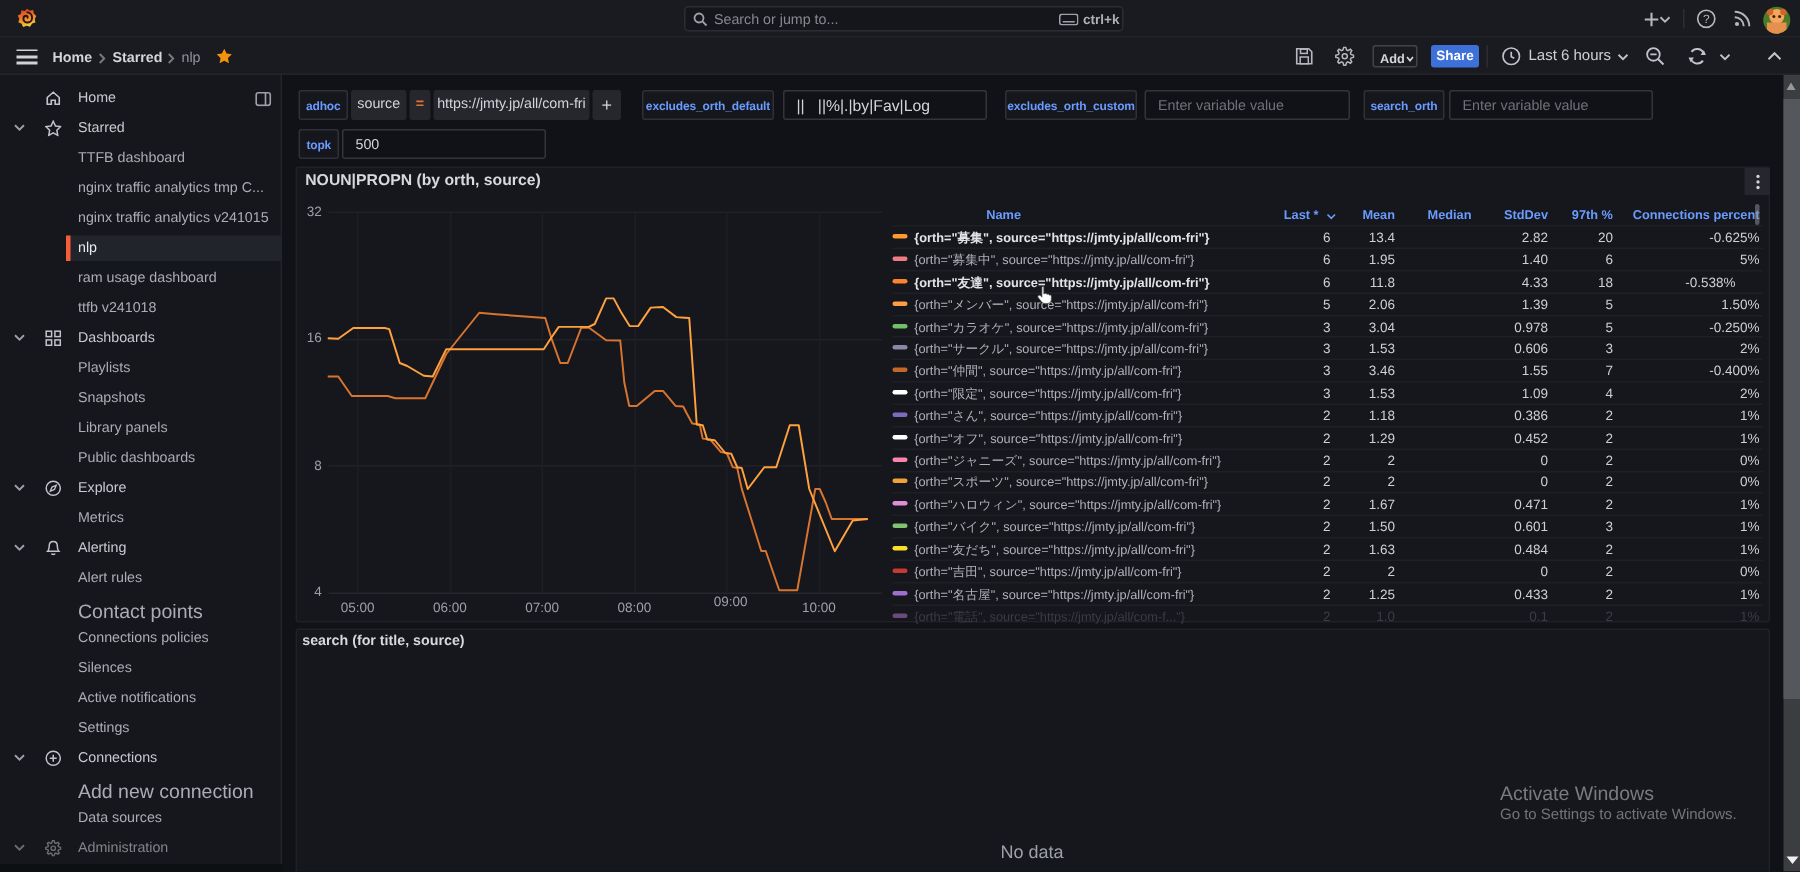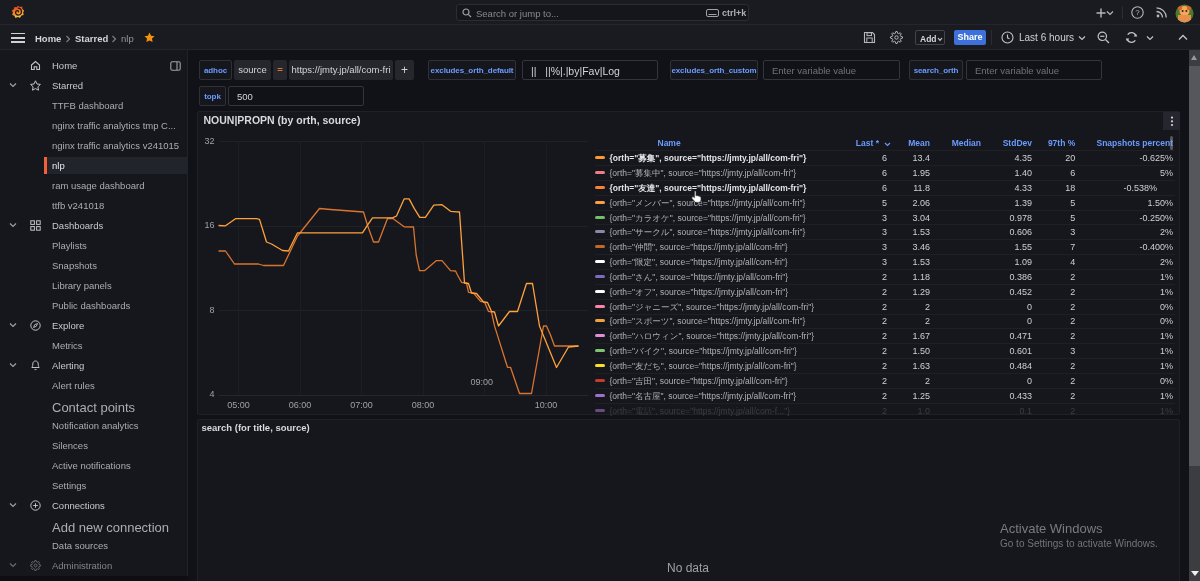--- a/index.html
+++ b/index.html
@@ -209,21 +209,21 @@
   <svg class="abs" style="left:9px; top:362px;" width="8" height="6" viewBox="0 0 8 6">
       <polyline points="1,1.5 4,4.5 7,1.5" fill="none" stroke="#9fa1a8" stroke-width="1.2"></polyline>
     </svg>
   <svg class="abs" style="left:30px; top:359.5px;" width="11" height="11" viewBox="0 0 11 11">
       <path d="M5.5 1 C3.8 1 2.8 2.3 2.8 4 C2.8 6.5 1.8 7.5 1.8 7.5 H9.2 C9.2 7.5 8.2 6.5 8.2 4 C8.2 2.3 7.2 1 5.5 1 Z" fill="none" stroke="#c2c3ca" stroke-width="1"></path>
       <path d="M4.3 9 C4.5 9.8 6.5 9.8 6.7 9" fill="none" stroke="#c2c3ca" stroke-width="1"></path>
     </svg>
   <div class="txt" style="left:52px; top:360px; font-size:9.5px; color:#c9cad1;">Alerting</div>
   <div class="txt nav-sub" style="left:52px; top:380px; font-size:9.5px;">Alert rules</div>
   <div class="txt nav-sub" style="left:52px; top:400px; font-size:13px;">Contact points</div>
-  <div class="txt nav-sub" style="left:52px; top:420px; font-size:9.5px;">Notification analytics</div>
+  <div class="txt nav-sub" style="left:52px; top:420px; font-size:9.5px;">Connections policies</div>
   <div class="txt nav-sub" style="left:52px; top:440px; font-size:9.5px;">Silences</div>
   <div class="txt nav-sub" style="left:52px; top:460px; font-size:9.5px;">Active notifications</div>
   <div class="txt nav-sub" style="left:52px; top:480px; font-size:9.5px;">Settings</div>
   <svg class="abs" style="left:9px; top:502px;" width="8" height="6" viewBox="0 0 8 6">
       <polyline points="1,1.5 4,4.5 7,1.5" fill="none" stroke="#9fa1a8" stroke-width="1.2"></polyline>
     </svg>
   <svg class="abs" style="left:30px; top:499.5px;" width="11" height="11" viewBox="0 0 11 11">
       <circle cx="5.5" cy="5.5" r="4.7" fill="none" stroke="#c2c3ca" stroke-width="1"></circle>
       <path d="M3.2 5.5 h4.6 M5.5 3.2 v4.6" stroke="#c2c3ca" stroke-width="1" fill="none"></path>
     </svg>
@@ -273,41 +273,41 @@
   <div class="abs" style="left:484.4px; top:141px; width:1px; height:253.5px; background:#1c1e24;"></div>
   <div class="abs" style="left:545.9px; top:141px; width:1px; height:253.5px; background:#1c1e24;"></div>
   <div class="axis num" style="left:214.5px; top:135.5px;">32</div>
   <div class="axis num" style="left:214.5px; top:220px;">16</div>
   <div class="axis num" style="left:214.5px; top:304.5px;">8</div>
   <div class="axis num" style="left:214.5px; top:389px;">4</div>
   <div class="axis" style="left:224.4px; top:399.5px; width:28px; text-align:center;">05:00</div>
   <div class="axis" style="left:285.9px; top:399.5px; width:28px; text-align:center;">06:00</div>
   <div class="axis" style="left:347.4px; top:399.5px; width:28px; text-align:center;">07:00</div>
   <div class="axis" style="left:408.9px; top:399.5px; width:28px; text-align:center;">08:00</div>
-  <div class="axis" style="left:470.4px; top:377px; width:28px; text-align:left;">09:00</div>
+  <div class="axis" style="left:470.4px; top:396px; width:28px; text-align:right;">09:00</div>
   <div class="axis" style="left:531.9px; top:399.5px; width:28px; text-align:center;">10:00</div>
   <svg class="abs" style="left:196.5px; top:111px;" width="400" height="290" viewBox="0 0 400 290">
       <polyline points="21.5,140.0 28.5,140.0 37.5,153.0 61.5,153.0 66.5,154.5 86.5,154.5 100.5,125.0 122.5,97.5 133.5,98.5 166.5,101.0 170.5,114.2 176.5,131.0 181.5,131.0 190.5,107.5 195.5,107.3 207.1,115.8 216.5,116.0 219.2,144.0 222.5,159.7 227.5,159.7 239.5,149.6 245.0,149.6 253.5,159.7 258.5,160.0 260.5,164.0 264.5,171.3 269.5,172.0 271.5,181.4 276.5,182.0 283.5,190.3 287.5,191.0 291.5,200.4 294.5,201.0 297.5,214.9 310.5,256.3 313.5,256.3 322.5,282.5 334.5,282.5 346.5,215.0 349.5,215.0 353.5,224.0 357.5,235.0 381.5,235.0" fill="none" stroke="#d9742f" stroke-width="1.3" stroke-linejoin="round"></polyline>
       <polyline points="21.5,114.5 28.5,114.8 38.5,107.7 59.5,107.7 62.5,108.4 69.5,131.0 74.5,133.0 85.5,139.5 91.5,140.0 100.5,121.8 165.5,121.8 170.5,114.2 175.5,106.9 195.5,106.9 199.5,105.0 207.1,87.9 212.1,87.9 217.2,97.4 222.8,106.4 228.4,106.4 236.8,94.1 245.0,93.7 253.9,100.4 259.5,100.8 262.5,101.0 267.5,172.0 271.5,172.5 274.5,182.0 279.5,182.5 286.5,191.0 290.5,191.5 294.5,200.5 297.5,201.0 301.5,215.0 312.5,200.5 320.5,200.5 329.5,172.5 335.5,172.5 342.5,215.0 359.5,256.5 371.5,236.0 381.5,235.0" fill="none" stroke="#ffa13d" stroke-width="1.3" stroke-linejoin="round"></polyline>
     </svg>
   <div class="th" style="left:609.5px; top:138px;padding-left:48px;">Name</div>
   <div class="th num" style="left:879px; top:138px;">Last *</div>
   <svg class="abs" style="left:883.5px; top:141.5px;" width="7" height="5" viewBox="0 0 7 5">
       <polyline points="1,1 3.5,3.5 6,1" fill="none" stroke="#6a9bff" stroke-width="1.1"></polyline>
     </svg>
   <div class="th num" style="left:930.0px; top:138px;">Mean</div>
   <div class="th num" style="left:981.0px; top:138px;">Median</div>
   <div class="th num" style="left:1032.0px; top:138px;">StdDev</div>
   <div class="th num" style="left:1075.3px; top:138px;">97th %</div>
-  <div class="th num" style="left:1173.0px; top:138px;">Snapshots percent</div>
+  <div class="th num" style="left:1173.0px; top:138px;">Connections percent</div>
   <div class="swatch" style="left:595px; top:156.1px; background:#ff9830;"></div>
   <div class="td tdname tdhl" style="left:609.5px; top:153.1px;">{orth="募集", source="https://jmty.jp/all/com-fri"}</div>
   <div class="td num" style="left:887px; top:153.1px;">6</div>
   <div class="td num" style="left:930px; top:153.1px;">13.4</div>
-  <div class="td num" style="left:1032px; top:153.1px;">4.35</div>
+  <div class="td num" style="left:1032px; top:153.1px;">2.82</div>
   <div class="td num" style="left:1075.3px; top:153.1px;">20</div>
   <div class="td num" style="left:1173px; top:153.1px;">-0.625%</div>
   <div class="rowsep" style="left:595px; top:165.0px;"></div>
   <div class="swatch" style="left:595px; top:170.9px; background:#ef7b85;"></div>
   <div class="td tdname" style="left:609.5px; top:167.9px;">{orth="募集中", source="https://jmty.jp/all/com-fri"}</div>
   <div class="td num" style="left:887px; top:167.9px;">6</div>
   <div class="td num" style="left:930px; top:167.9px;">1.95</div>
   <div class="td num" style="left:1032px; top:167.9px;">1.40</div>
   <div class="td num" style="left:1075.3px; top:167.9px;">6</div>
   <div class="td num" style="left:1173px; top:167.9px;">5%</div>

